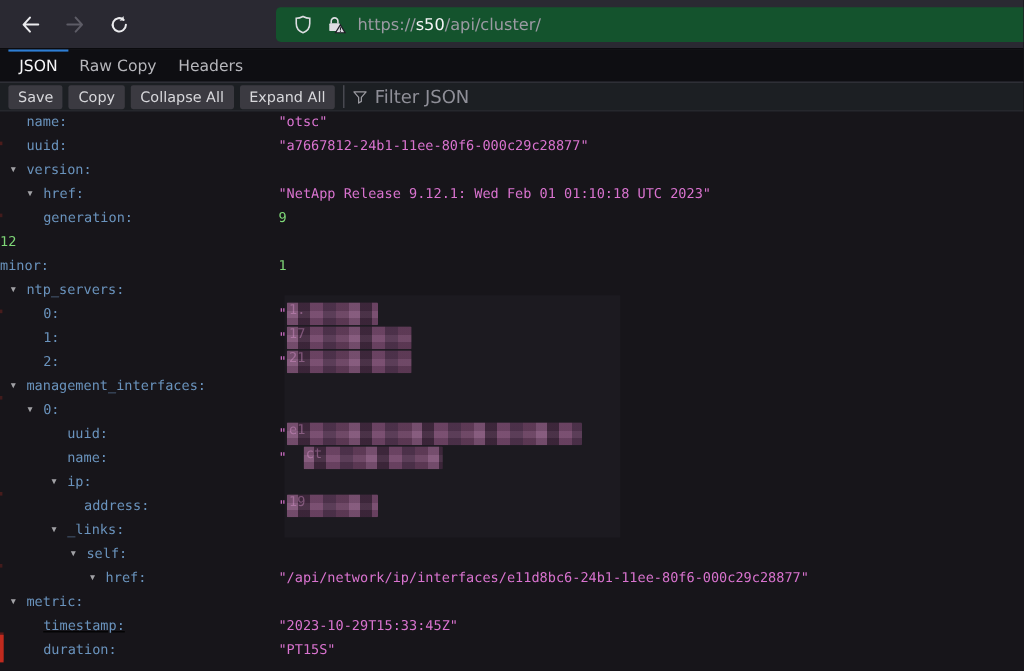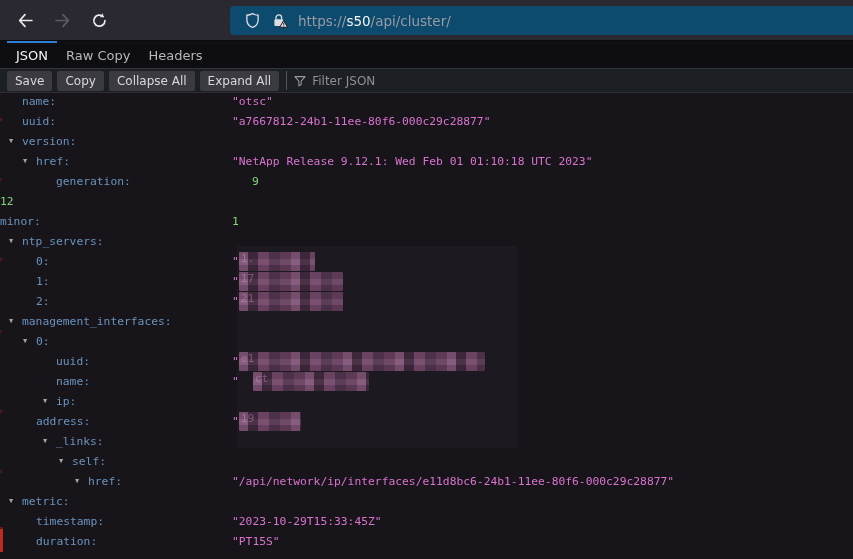--- a/index.html
+++ b/index.html
@@ -9,21 +9,21 @@
 
   
   .chrome { position:relative; height:41px; background:#2a2932;
             border-bottom:1px solid #0b0b0e; display:flex; align-items:center; }
   .navbtn { width:30px; height:30px; border:none; background:transparent; border-radius:4px;
             display:flex; align-items:center; justify-content:center; cursor:pointer; }
   .navbtn.back    { margin-left:10px; }
   .navbtn.forward { margin-left:7px;  }
   .navbtn.reload  { margin-left:7px;  }
   .urlbar { position:absolute; left:230px; top:6px; height:29px; width:623px;
-            background:#0c4a6e; border-radius:4px 0 0 4px; display:flex; align-items:center; }
+            background:#14532d; border-radius:4px 0 0 4px; display:flex; align-items:center; }
   .urlbar .icon { display:flex; align-items:center; justify-content:center;
                   width:28px; height:28px; cursor:pointer; }
   .urltext { font-size:13.5px; color:#9b9aa3; margin-left:4px; white-space:nowrap; }
   .urltext .host { color:#f5f5f7; }
 
   
   .tabrow { height:27px; background:#0e0e12; display:flex; align-items:stretch;
             padding-left:7px; }
   .tab { border:none; background:transparent; color:#b6b6bb; font-size:13px;
          padding:0 9px; border-top:2px solid transparent; cursor:pointer;
@@ -33,21 +33,21 @@
   
   .cmdbar { height:25px; background:#1c1f23; border-top:1px solid #34343c;
             border-bottom:1px solid #2e2e36; display:flex; align-items:center;
             padding-left:7px; }
   .cmdbtn { background:#3b3a41; border:none; color:#d8d8dc; font-size:12px;
             height:20px; padding:0 8px; margin-right:5px; border-radius:2px;
             cursor:pointer; font-family:"DejaVu Sans", sans-serif; }
   .sep { width:1px; height:19px; background:#54545c; margin:0 6px 0 2px; }
   .filterwrap { display:flex; align-items:center; }
   .filterinput { background:transparent; border:none; outline:none; color:#c8c8cc;
-                 font-size:12px; width:220px; margin-left:5px;
+                 font-size:15px; width:220px; margin-left:5px;
                  font-family:"DejaVu Sans", sans-serif; }
   .filterinput::placeholder { color:#8f8f98; }
 
   
   .content { position:relative; height:466px; background:#17151a; padding-top:2px;
              font-family:"DejaVu Sans Mono", monospace; font-size:11.3px; }
   .blur-region { position:absolute; left:237px; top:153px; width:280px; height:202px;
                  background:rgba(235,235,255,0.028); pointer-events:none; }
   .jrow { position:relative; height:20px; display:flex; align-items:flex-start;
           white-space:nowrap; }
@@ -168,21 +168,21 @@
       <div class="jrow">
         <span class="kcell" style="padding-left: 23px;">
           <span class="twisty">▼</span>
           <span class="key">href:</span>
         </span>
         <span class="vcell">
           <span class="str">"NetApp Release 9.12.1: Wed Feb 01 01:10:18 UTC 2023"</span>
         </span>
       </div>
       <div class="jrow">
-        <span class="kcell" style="padding-left: 36px; margin-left: 20px;">
+        <span class="kcell" style="padding-left: 36px;">
           <span class="key">generation:</span>
         </span>
         <span class="vcell">
           <span class="num">9</span>
         </span>
       </div>
       <div class="jrow">
         <span class="vcell">
           <span class="num">12</span>
         </span>
@@ -262,26 +262,26 @@
         </span>
       </div>
       <div class="jrow">
         <span class="kcell" style="padding-left: 43px;">
           <span class="twisty">▼</span>
           <span class="key">ip:</span>
         </span>
         <span class="vcell"></span>
       </div>
       <div class="jrow">
-        <span class="kcell" style="padding-left: 36px;">
+        <span class="kcell" style="padding-left: 70px;">
           <span class="key">address:</span>
         </span>
         <span class="vcell">
           <span class="str">"</span>
-          <span class="mosaic" style="width: 62px;"><span class="ghost">19</span></span>
+          <span class="mosaic" style="width: 76px;"><span class="ghost">19</span></span>
         </span>
       </div>
       <div class="jrow">
         <span class="kcell" style="padding-left: 43px;">
           <span class="twisty">▼</span>
           <span class="key">_links:</span>
         </span>
         <span class="vcell"></span>
       </div>
       <div class="jrow">
@@ -301,21 +301,21 @@
         </span>
       </div>
       <div class="jrow">
         <span class="kcell" style="padding-left: 9px;">
           <span class="twisty">▼</span>
           <span class="key">metric:</span>
         </span>
         <span class="vcell"></span>
       </div>
       <div class="jrow">
-        <span class="kcell" style="padding-left: 36px;">
+        <span class="kcell" style="padding-left: 36px; text-decoration: underline;">
           <span class="key">timestamp:</span>
         </span>
         <span class="vcell">
           <span class="str">"2023-10-29T15:33:45Z"</span>
         </span>
       </div>
       <div class="jrow">
         <span class="kcell" style="padding-left: 36px;">
           <span class="key">duration:</span>
         </span>

